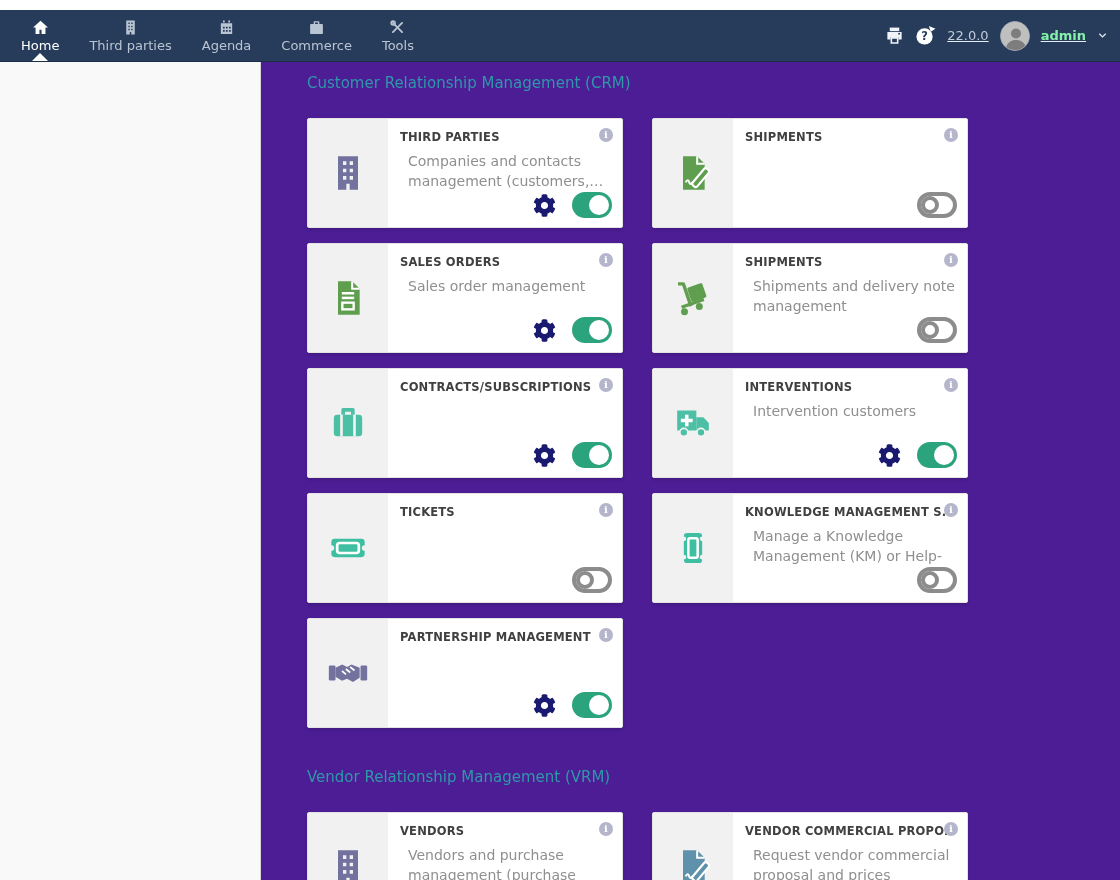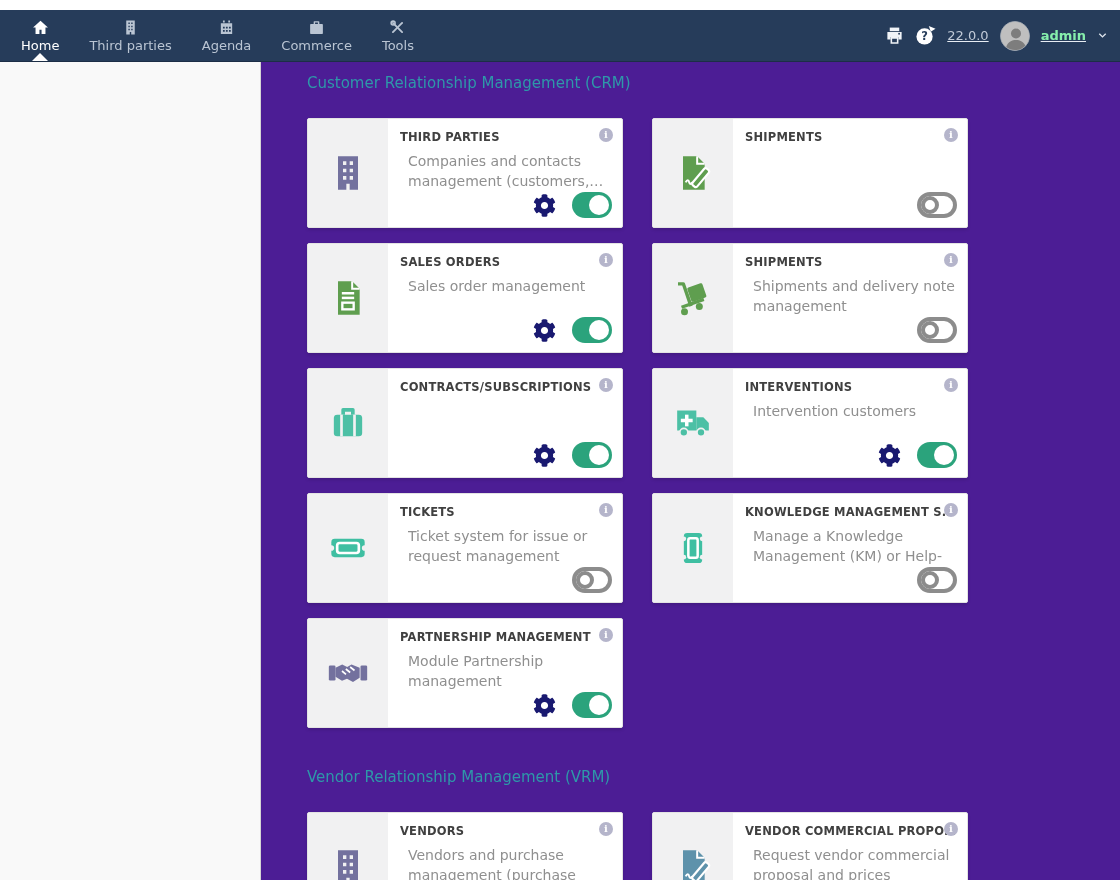--- a/index.html
+++ b/index.html
@@ -370,21 +370,20 @@
 
   <div class="card">
     <div class="module-icon" style="color: rgb(63, 191, 162);">
       <svg>
                 <use href="#ticket-icon"></use>
               </svg>
     </div>
     <div class="card-body">
       <div class="card-title">TICKETS</div>
       <span class="info-badge">i</span>
-      <div class="card-desc">Ticket system for issue or request management</div>
       <div class="card-footer">
 
         <span class="toggle off">
           <span class="knob"></span>
         </span>
       </div>
     </div>
   </div>
 
   <div class="card">
@@ -408,21 +407,20 @@
 
   <div class="card">
     <div class="module-icon" style="color: rgb(115, 113, 158);">
       <svg>
                 <use href="#handshake-icon"></use>
               </svg>
     </div>
     <div class="card-body">
       <div class="card-title">PARTNERSHIP MANAGEMENT</div>
       <span class="info-badge">i</span>
-      <div class="card-desc">Module Partnership management</div>
       <div class="card-footer">
         <span class="gear">
           <svg>
                     <use href="#cog-icon"></use>
                   </svg>
         </span>
         <span class="toggle on">
           <span class="knob"></span>
         </span>
       </div>

